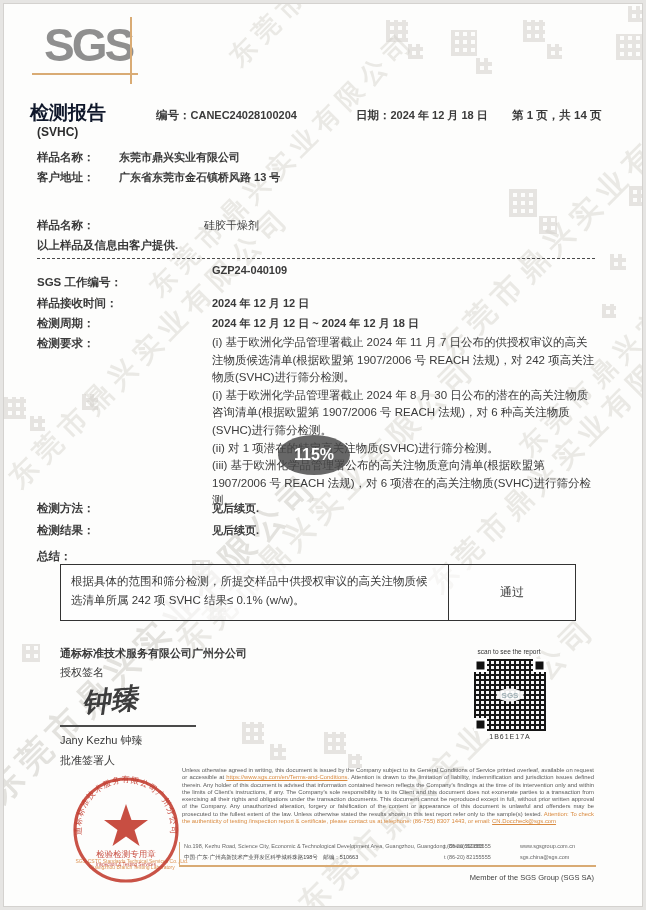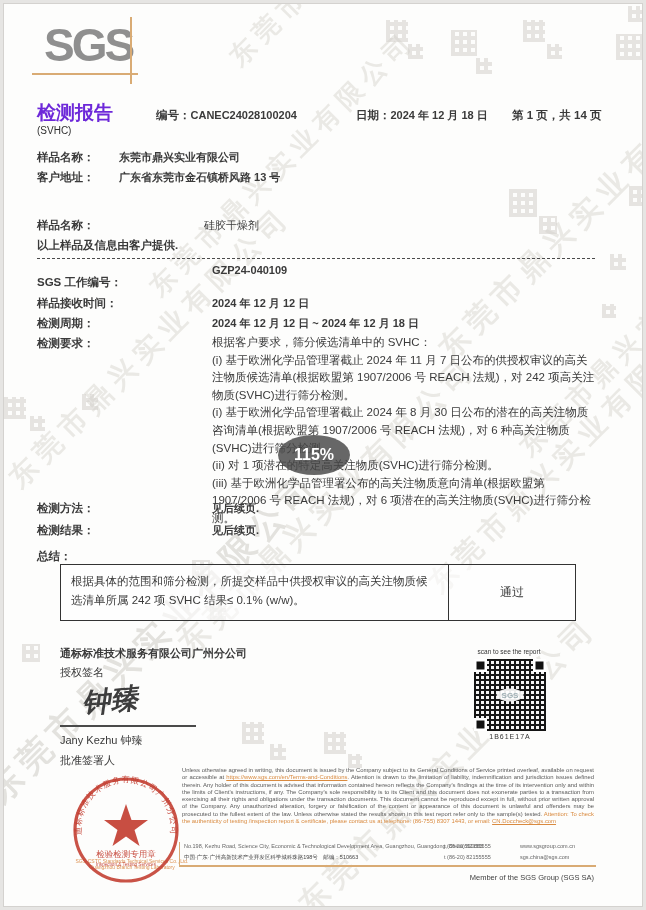--- a/index.html
+++ b/index.html
@@ -95,22 +95,22 @@
   <i class="ghost" style="left:320px;top:728px;width:22px;height:22px"></i>
   <i class="ghost" style="left:344px;top:750px;width:14px;height:14px"></i>
   <i class="ghost" style="left:606px;top:250px;width:16px;height:16px"></i>
   <i class="ghost" style="left:598px;top:300px;width:14px;height:14px"></i>
   <i class="ghost" style="left:18px;top:640px;width:18px;height:18px"></i>
 
   <div class="abs logo-text" style="left:40px;top:18px">SGS</div>
   <div class="abs logo-hline" style="left:28px;top:69px;width:106px;height:2px"></div>
   <div class="abs logo-vline" style="left:126px;top:13px;width:2px;height:67px"></div>
 
-  <div class="abs" style="left:33px;top:96px;font-size:19px;font-weight:bold;color:#6d28d9">检测报告</div>
-  <div class="abs" style="left:33px;top:121px;font-size:10px;font-weight:normal;color:#2e2e2e">(SVHC)</div>
+  <div class="abs" style="left:26px;top:96px;font-size:19px;font-weight:bold;color:#0f172a">检测报告</div>
+  <div class="abs" style="left:33px;top:121px;font-size:12px;font-weight:bold;color:#2e2e2e">(SVHC)</div>
   <div class="abs lbl" style="left:152px;top:104px">
     <span>编号：</span><span class="val">CANEC24028100204</span>
   </div>
   <div class="abs lbl" style="left:352px;top:104px">
     <span>日期：</span><span class="val">2024 年 12 月 18 日</span>
   </div>
   <div class="abs lbl" style="left:508px;top:104px">第 1 页，共 14 页</div>
 
   <div class="abs lbl" style="left:33px;top:146px">样品名称：</div>
   <div class="abs val" style="left:115px;top:146px;font-weight:600">东莞市鼎兴实业有限公司</div>
@@ -124,21 +124,20 @@
 
   <div class="abs lbl" style="left:33px;top:271px">SGS 工作编号：</div>
   <div class="abs val" style="left:208px;top:260px;font-weight:600">GZP24-040109</div>
   <div class="abs lbl" style="left:33px;top:292px">样品接收时间：</div>
   <div class="abs val" style="left:208px;top:292px;font-weight:600">2024 年 12 月 12 日</div>
   <div class="abs lbl" style="left:33px;top:312px">检测周期：</div>
   <div class="abs val" style="left:208px;top:312px;font-weight:600">2024 年 12 月 12 日 ~ 2024 年 12 月 18 日</div>
 
   <div class="abs lbl" style="left:33px;top:332px">检测要求：</div>
   <div class="abs req" style="left:208px;top:330px">
-    <div>根据客户要求，筛分候选清单中的 SVHC：</div>
     <div>(i) 基于欧洲化学品管理署截止 2024 年 11 月 7 日公布的供授权审议的高关注物质候选清单(根据欧盟第 1907/2006 号 REACH 法规)，对 242 项高关注物质(SVHC)进行筛分检测。</div>
     <div>(i) 基于欧洲化学品管理署截止 2024 年 8 月 30 日公布的潜在的高关注物质咨询清单(根据欧盟第 1907/2006 号 REACH 法规)，对 6 种高关注物质(SVHC)进行筛分检测。</div>
     <div>(ii) 对 1 项潜在的特定高关注物质(SVHC)进行筛分检测。</div>
     <div>(iii) 基于欧洲化学品管理署公布的高关注物质意向清单(根据欧盟第 1907/2006 号 REACH 法规)，对 6 项潜在的高关注物质(SVHC)进行筛分检测。</div>
   </div>
 
   <div class="abs lbl" style="left:33px;top:497px">检测方法：</div>
   <div class="abs val" style="left:208px;top:497px;font-weight:600">见后续页.</div>
   <div class="abs lbl" style="left:33px;top:519px">检测结果：</div>
   <div class="abs val" style="left:208px;top:519px;font-weight:600">见后续页.</div>

